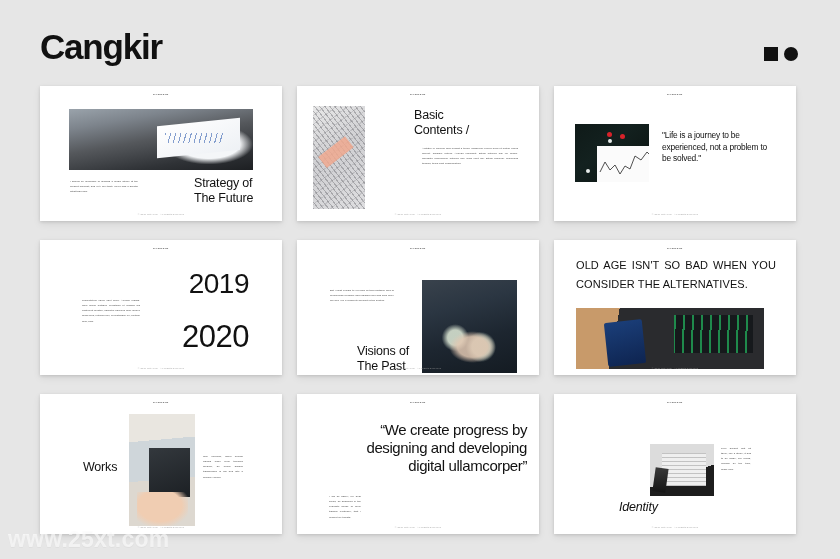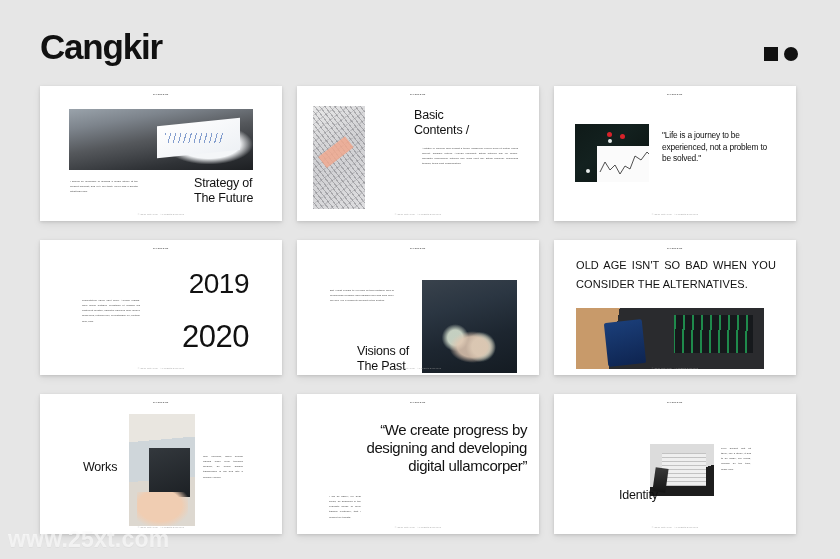--- a/index.html
+++ b/index.html
@@ -200,20 +200,20 @@
       <div class="slide-tag">CANGKIR</div>
       <div class="head-xl" style="position:absolute; left:55px; top:27px; width:175px; text-align:right;">“We create progress by designing and developing digital ullamcorper”</div>
       <div class="body-copy" style="position:absolute; left:32px; top:100px; width:32px;">I am so happy, my dear friend, so absorbed in the exquisite sense of mere tranquil existence, that I neglect my talents.</div>
       <div class="slide-foot">© 2019 Site.com · All Rights Reserved</div>
     </div>
 
     <div class="slide">
       <div class="slide-tag">CANGKIR</div>
       <div class="photo ph-mag" style="left:96px; top:50px; width:64px; height:52px;"></div>
       <div class="body-copy" style="position:absolute; left:167px; top:52px; width:30px;">Love doesn't just sit there, like a stone, it has to be made, like bread, remade all the time, made new.</div>
-      <div class="head-lg" style="position:absolute; left:65px; top:94px; width:70px;">Identity</div>
+      <div class="head-lg" style="position:absolute; left:65px; top:106px; width:70px;font-style:italic;">Identity</div>
       <div class="slide-foot">© 2019 Site.com · All Rights Reserved</div>
     </div>
 
   </div>
 
   <div id="watermark">www.25xt.com</div>
 </div>
 
 </body></html>

